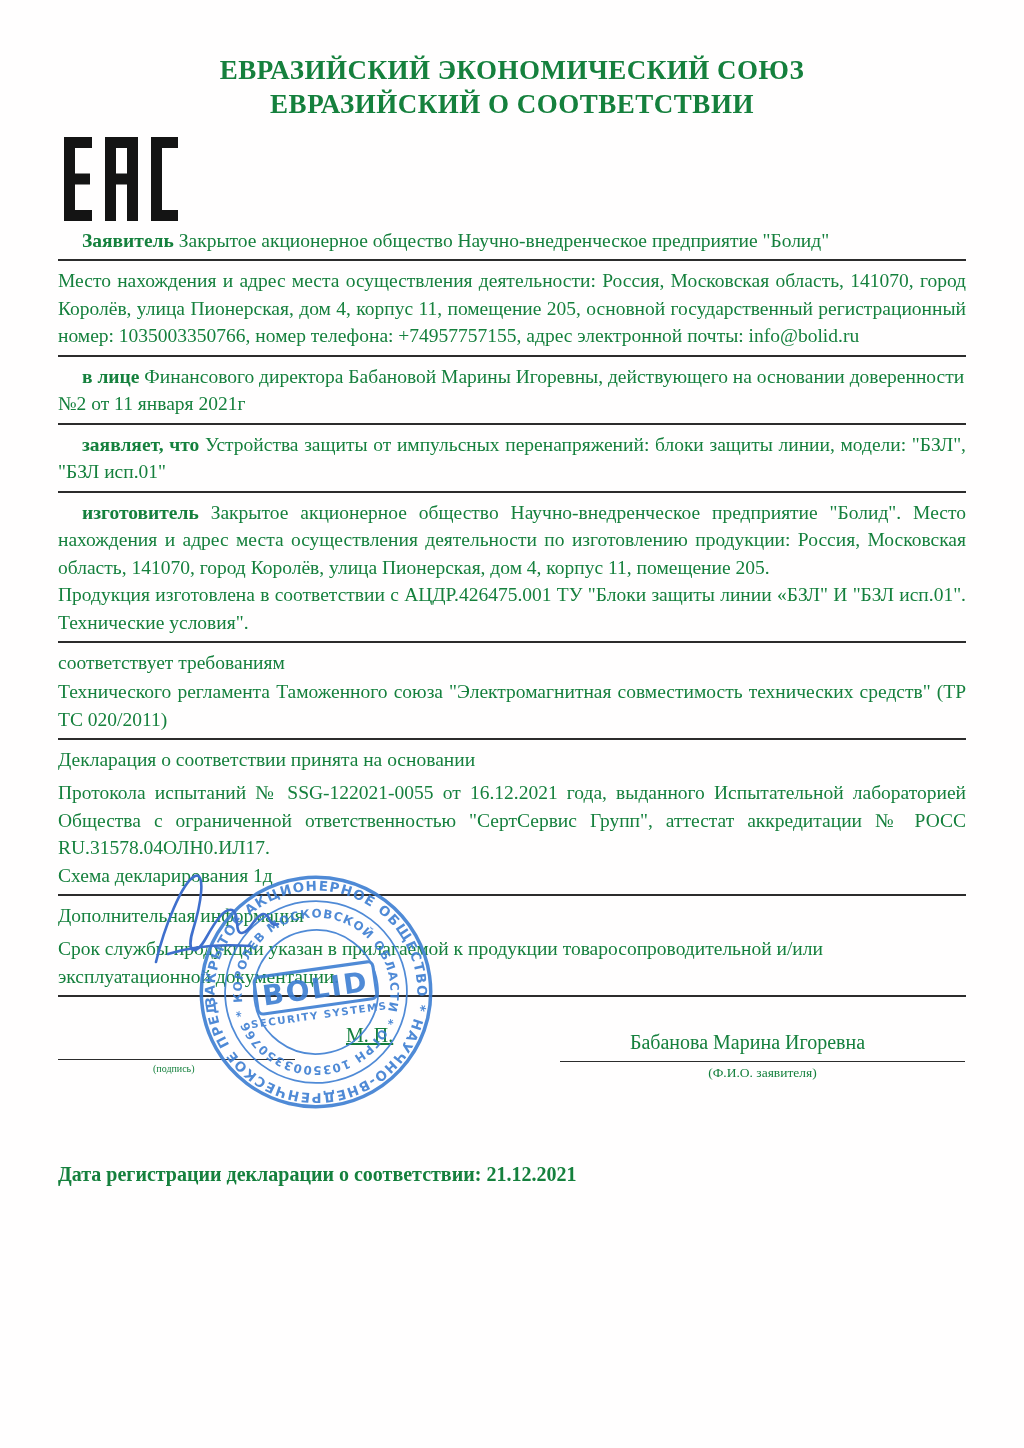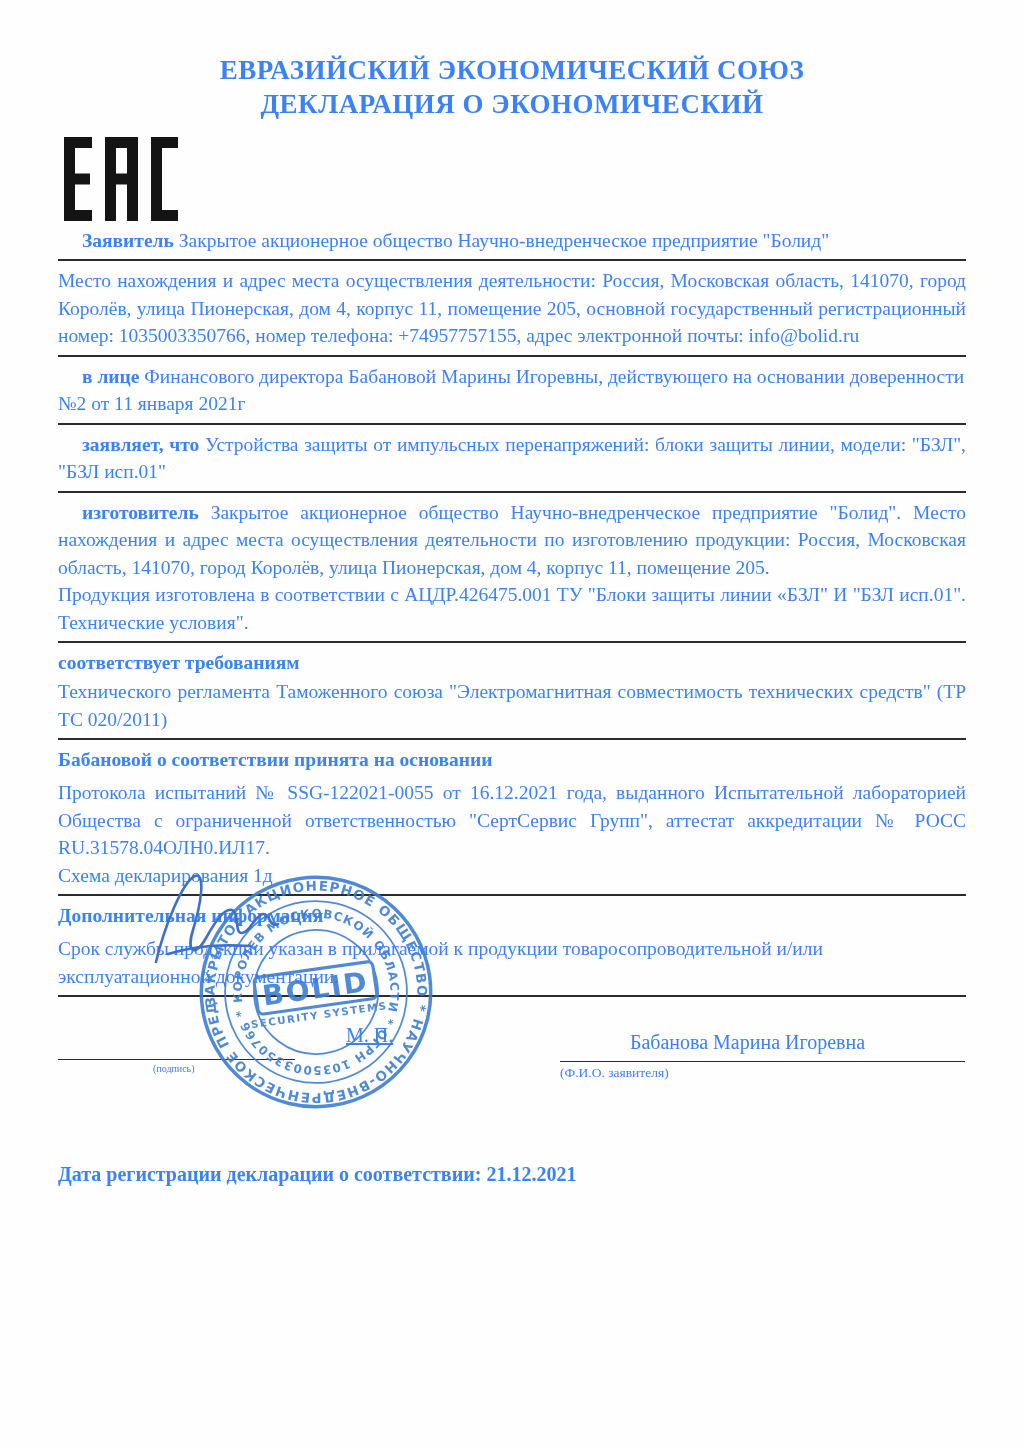--- a/index.html
+++ b/index.html
@@ -1,60 +1,60 @@
 <!DOCTYPE html>
 <html><head>
 <meta charset="utf-8">
 <style>
   html,body{margin:0;padding:0;background:#ffffff;}
   .page{
     position:relative;
     width:1024px;height:1448px;
     background:#fffefe;
     font-family:"Liberation Serif", serif;
-    color:#3b82f6;
+    color:#15803d;
     overflow:hidden;
     box-sizing:border-box;
     padding:50px 58px 0 58px;
   }
   .titles{text-align:center;line-height:1.2;margin-top:4px;}
   .title-main{font-size:27px;font-weight:bold;letter-spacing:.5px;}
   .title-sub{font-size:27px;font-weight:bold;letter-spacing:.5px;margin-top:2px;}
   .eac{display:block;margin:16px 0 6px 6px;}
   p{margin:0;}
   .sec{font-size:19.5px;line-height:27.5px;}
   .sec.just{text-align:justify;}
   .lead{font-weight:bold;margin-left:24px;}
   .rule{height:2px;background:#2c2c2c;margin:5px 0 6px 0;}
-  .headline{font-size:19.5px;font-weight:bold;line-height:27px;margin:2px 0;}
+  .headline{font-size:19.5px;font-weight:normal;line-height:27px;margin:2px 0;}
   .gap-s{height:4px;}
   
   .sigzone{position:relative;height:92px;margin-top:10px;}
   .sigline-left{position:absolute;left:0;top:52px;width:237px;border-top:1.8px solid #2c2c2c;}
   .sig-podpis{position:absolute;left:95px;top:56px;font-size:10px;}
   .sig-mp{position:absolute;left:288px;top:17px;font-size:20px;text-decoration:underline;}
   .sigline-right{position:absolute;left:502px;top:54px;width:405px;border-top:1.8px solid #2c2c2c;}
   .sig-fio-name{position:absolute;left:487px;top:24px;width:405px;text-align:center;font-size:20px;}
-  .sig-fio-label{position:absolute;left:502px;top:58px;width:405px;text-align:left;font-size:13.5px;}
+  .sig-fio-label{position:absolute;left:502px;top:58px;width:405px;text-align:center;font-size:13.5px;}
   .regblock{margin-top:62px;}
   .regline{font-size:20px;font-weight:bold;line-height:26px;}
   .regline + .regline{margin-top:16px;font-style:italic;}
   
   .stamp{position:absolute;left:192px;top:868px;width:248px;height:248px;opacity:.9;}
   .stamp text{fill:#3d7ed2;font-family:"DejaVu Sans", sans-serif;}
   .autograph{position:absolute;left:138px;top:866px;width:190px;height:120px;}
 </style>
 </head>
 <body>
 
 <div class="page">
 
   <div class="titles">
     <div class="title-main">ЕВРАЗИЙСКИЙ ЭКОНОМИЧЕСКИЙ СОЮЗ</div>
-    <div class="title-sub">ДЕКЛАРАЦИЯ О ЭКОНОМИЧЕСКИЙ</div>
+    <div class="title-sub">ЕВРАЗИЙСКИЙ О СООТВЕТСТВИИ</div>
   </div>
 
   <svg class="eac" width="114" height="84" viewBox="0 0 114 84" aria-hidden="true">
     <g fill="#141414">
       <rect x="0" y="0" width="11" height="84"></rect>
       <rect x="0" y="0" width="28" height="11"></rect>
       <rect x="0" y="36.5" width="26" height="11"></rect>
       <rect x="0" y="73" width="28" height="11"></rect>
       <rect x="41" y="0" width="11" height="84"></rect>
       <rect x="63" y="0" width="11" height="84"></rect>
@@ -79,21 +79,21 @@
   <div class="rule"></div>
 
   <p class="sec just"><span class="lead">изготовитель</span><span> Закрытое акционерное общество Научно-внедренческое предприятие "Болид". Место нахождения и адрес места осуществления деятельности по изготовлению продукции: Россия, Московская область, 141070, город Королёв, улица Пионерская, дом 4, корпус 11, помещение 205.</span></p>
   <p class="sec just">Продукция изготовлена в соответствии с АЦДР.426475.001 ТУ "Блоки защиты линии «БЗЛ" И "БЗЛ исп.01". Технические условия".</p>
   <div class="rule"></div>
 
   <p class="headline">соответствует требованиям</p>
   <p class="sec just">Технического регламента Таможенного союза "Электромагнитная совместимость технических средств" (ТР ТС 020/2011)</p>
   <div class="rule"></div>
 
-  <p class="headline">Бабановой о соответствии принята на основании</p>
+  <p class="headline">Декларация о соответствии принята на основании</p>
   <div class="gap-s"></div>
   <p class="sec just">Протокола испытаний № SSG-122021-0055  от 16.12.2021 года, выданного Испытательной лабораторией Общества с ограниченной ответственностью "СертСервис Групп", аттестат аккредитации № РОСС RU.31578.04ОЛН0.ИЛ17.</p>
   <p class="sec">Схема декларирования 1д</p>
   <div class="rule"></div>
 
   <p class="headline">Дополнительная информация</p>
   <div class="gap-s"></div>
   <p class="sec">Срок службы продукции указан в прилагаемой к продукции товаросопроводительной и/или эксплуатационной  документации.</p>
   <div class="rule"></div>
 

